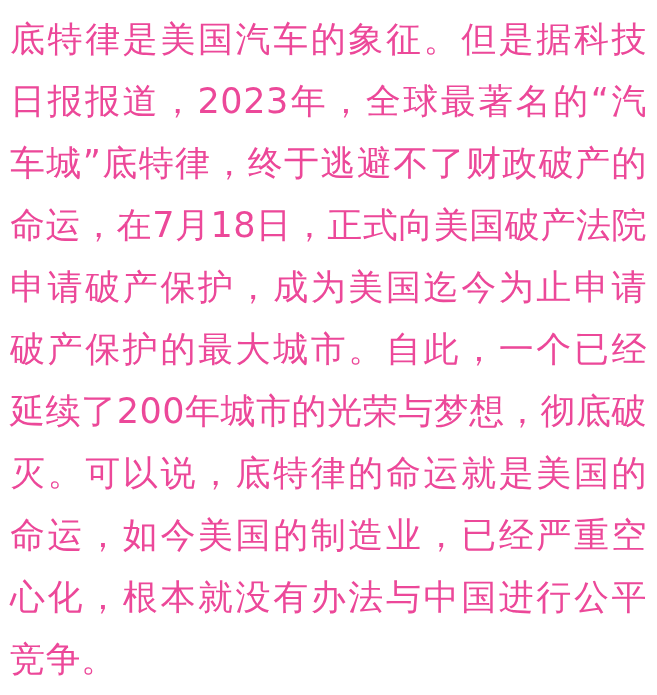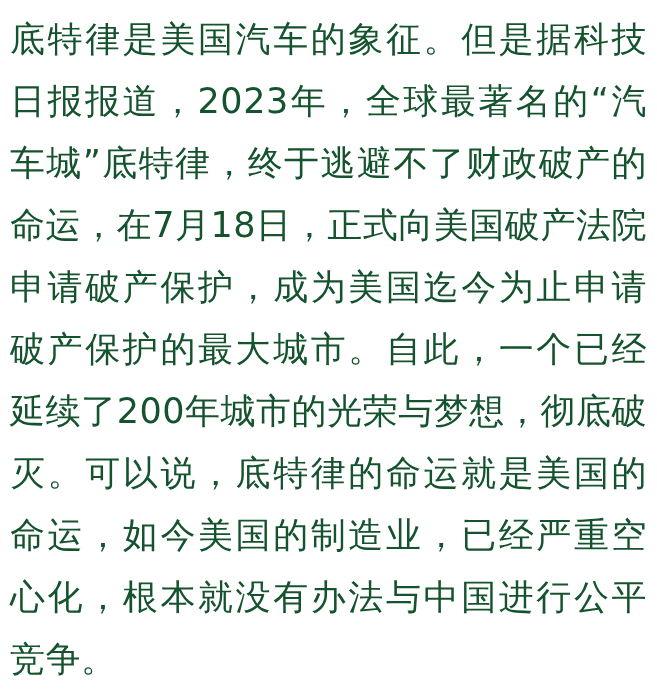--- a/index.html
+++ b/index.html
@@ -15,21 +15,21 @@
   }
   #article {
     box-sizing: border-box;
     width: 657px;
     height: 695px;
     padding: 8px 10px 0 10px;
     background: #ffffff;
   }
   .paragraph {
     margin: 0;
-    color: #14532d;
+    color: #ec4899;
     font-family: "DejaVu Sans", sans-serif;
     font-size: 35px;
     line-height: 62px;
     letter-spacing: 0.5px;
     text-align: justify;
     text-justify: inter-character;
     word-break: break-all;
     white-space: normal;
   }
 </style>

